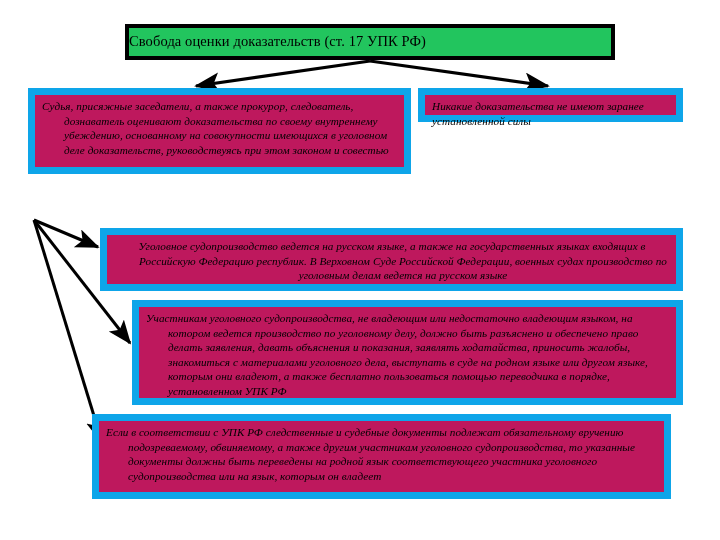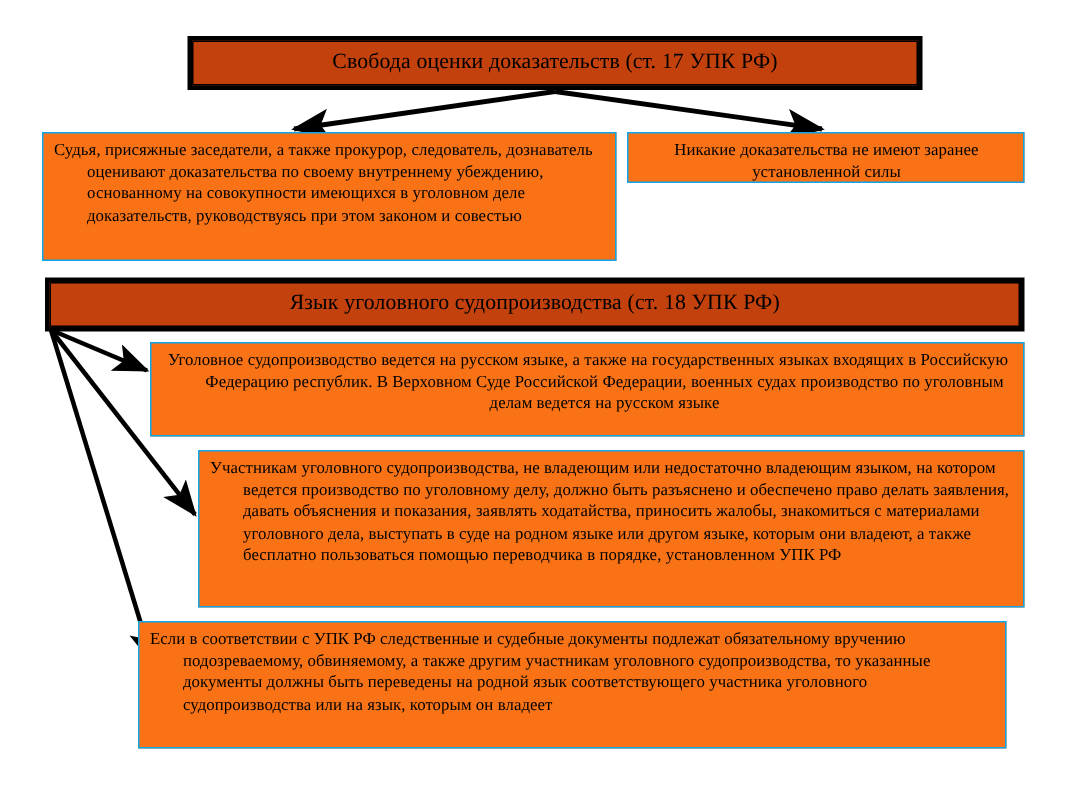--- a/index.html
+++ b/index.html
@@ -31,27 +31,27 @@
     width: 720px;
     height: 540px;
     pointer-events: none;
     z-index: 1;
   }
 
   
   .heading {
     position: absolute;
     box-sizing: border-box;
-    background: #c2410c;
+    background: #22c55e;
     border: 1px solid #000000;
     box-shadow: 0 0 0 3px #000000;
     z-index: 3;
     display: flex;
     align-items: center;
-    justify-content: center;
+    justify-content: flex-start;
   }
   .heading .heading-text {
     font-size: 14.5px;
     line-height: 1.1;
     letter-spacing: 0.1px;
     text-align: center;
     white-space: nowrap;
   }
 
   #heading-evidence {
@@ -64,38 +64,39 @@
     left: 33px;
     top: 188px;
     width: 647px;
     height: 30px;
   }
 
   
   .box {
     position: absolute;
     box-sizing: border-box;
-    background: #f97316;
-    border: 1px solid #0ea5e9;
+    background: #be185d;
+    border: 7px solid #0ea5e9;
     z-index: 2;
     padding: 4px 6px 4px 7px;
+    font-style: italic;
   }
   .box p {
     margin: 0;
     font-size: 11.2px;
     line-height: 1.30;
     text-indent: 0;
     padding-left: 22px;
     text-indent: -22px;
     letter-spacing: 0.05px;
   }
   .box.center p {
     padding-left: 0;
     text-indent: 0;
-    text-align: center;
+    text-align: left;
   }
 
   #box-judges {
     left: 28px;
     top: 88px;
     width: 383px;
     height: 86px;
   }
   #box-no-preset {
     left: 418px;
@@ -149,23 +150,20 @@
   </div>
 
   <div class="box" id="box-judges">
     <p>Судья, присяжные заседатели, а также прокурор, следователь, дознаватель оценивают доказательства по своему внутреннему убеждению, основанному на совокупности имеющихся в уголовном деле доказательств, руководствуясь при этом законом и совестью</p>
   </div>
 
   <div class="box center" id="box-no-preset">
     <p>Никакие доказательства не имеют заранее установленной силы</p>
   </div>
 
-  <div class="heading" id="heading-language">
-    <span class="heading-text">Язык уголовного судопроизводства (ст. 18 УПК РФ)</span>
-  </div>
 
   <div class="box" id="box-lang-russian">
     <p>Уголовное судопроизводство ведется на русском языке, а также на государственных языках входящих в Российскую Федерацию республик. В Верховном Суде Российской Федерации, военных судах производство по уголовным делам ведется на русском языке</p>
   </div>
 
   <div class="box" id="box-participants">
     <p>Участникам уголовного судопроизводства, не владеющим или недостаточно владеющим языком, на котором ведется производство по уголовному делу, должно быть разъяснено и обеспечено право делать заявления, давать объяснения и показания, заявлять ходатайства, приносить жалобы, знакомиться с материалами уголовного дела, выступать в суде на родном языке или другом языке, которым они владеют, а также бесплатно пользоваться помощью переводчика в порядке, установленном УПК РФ</p>
   </div>
 
   <div class="box" id="box-documents">

